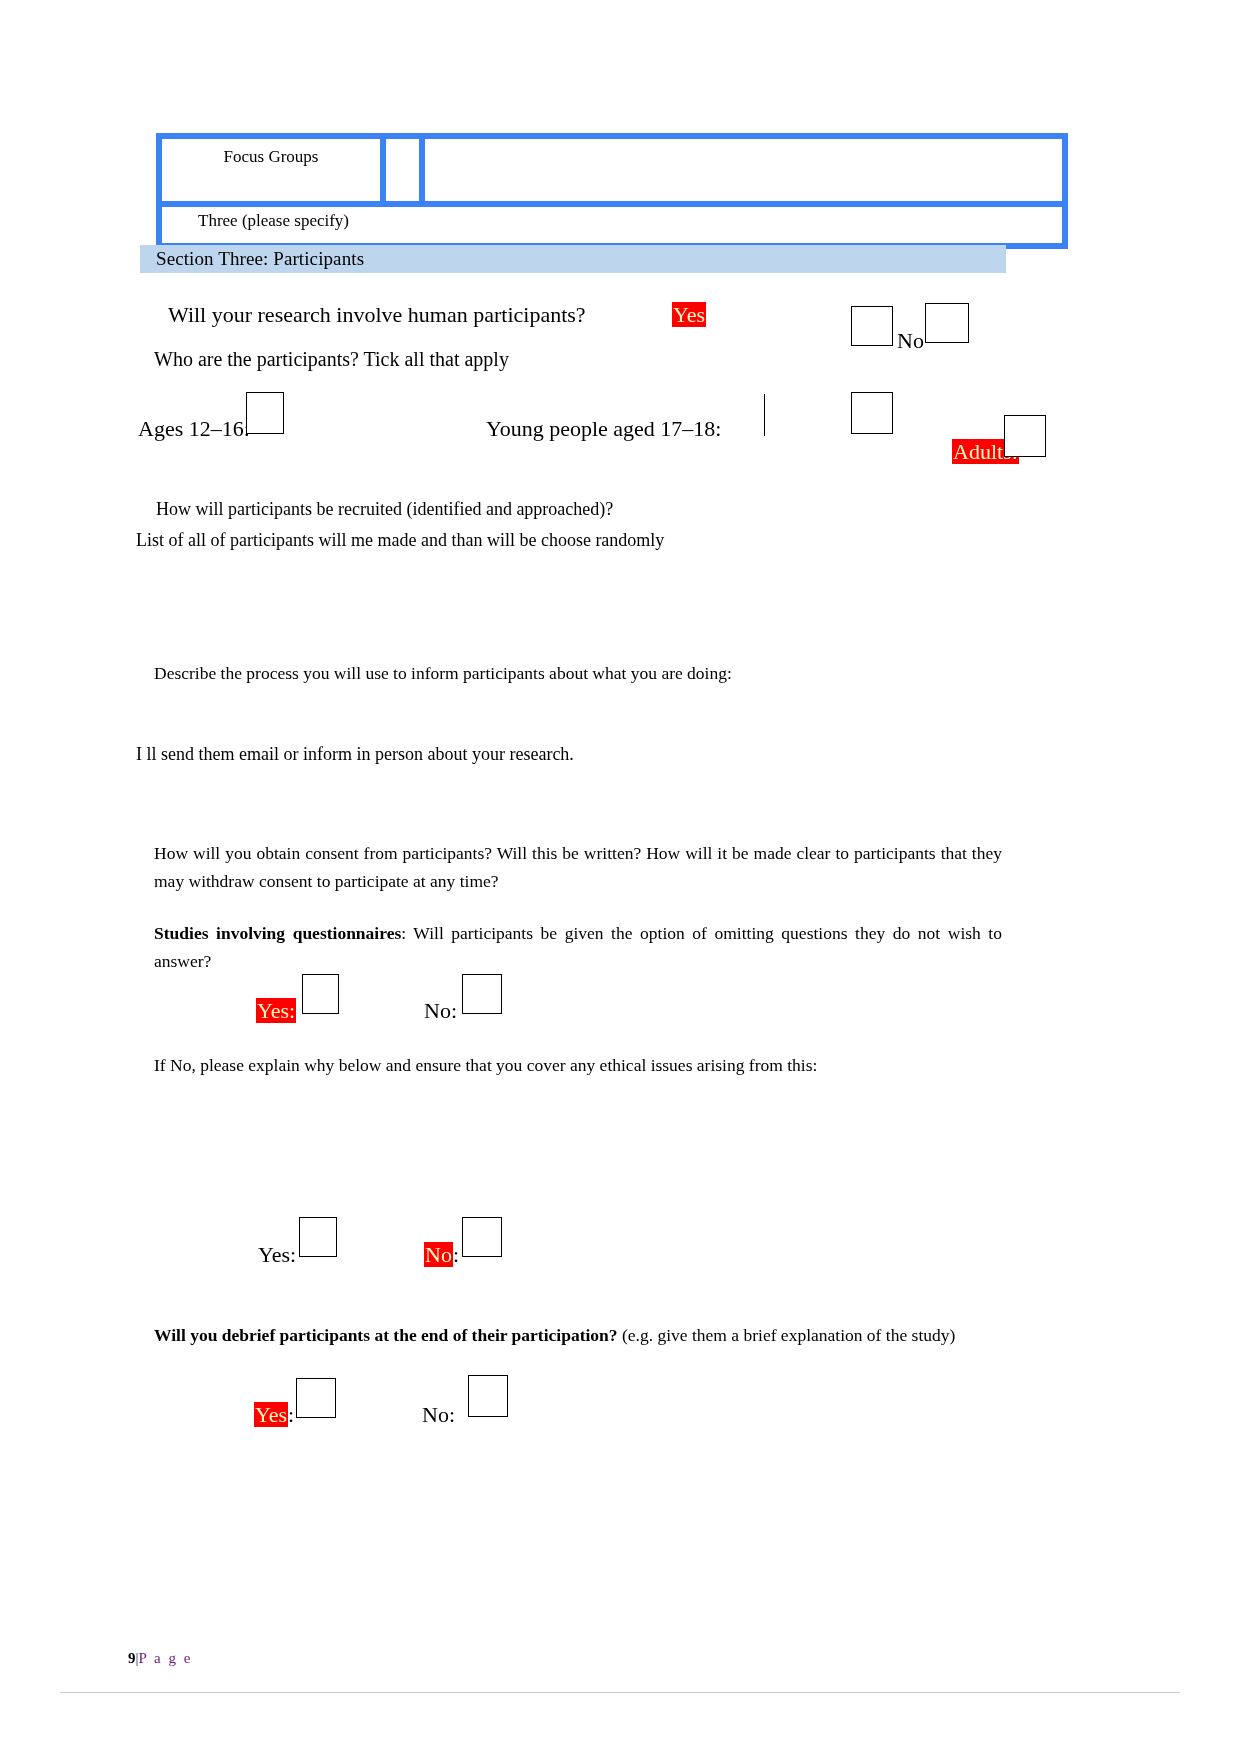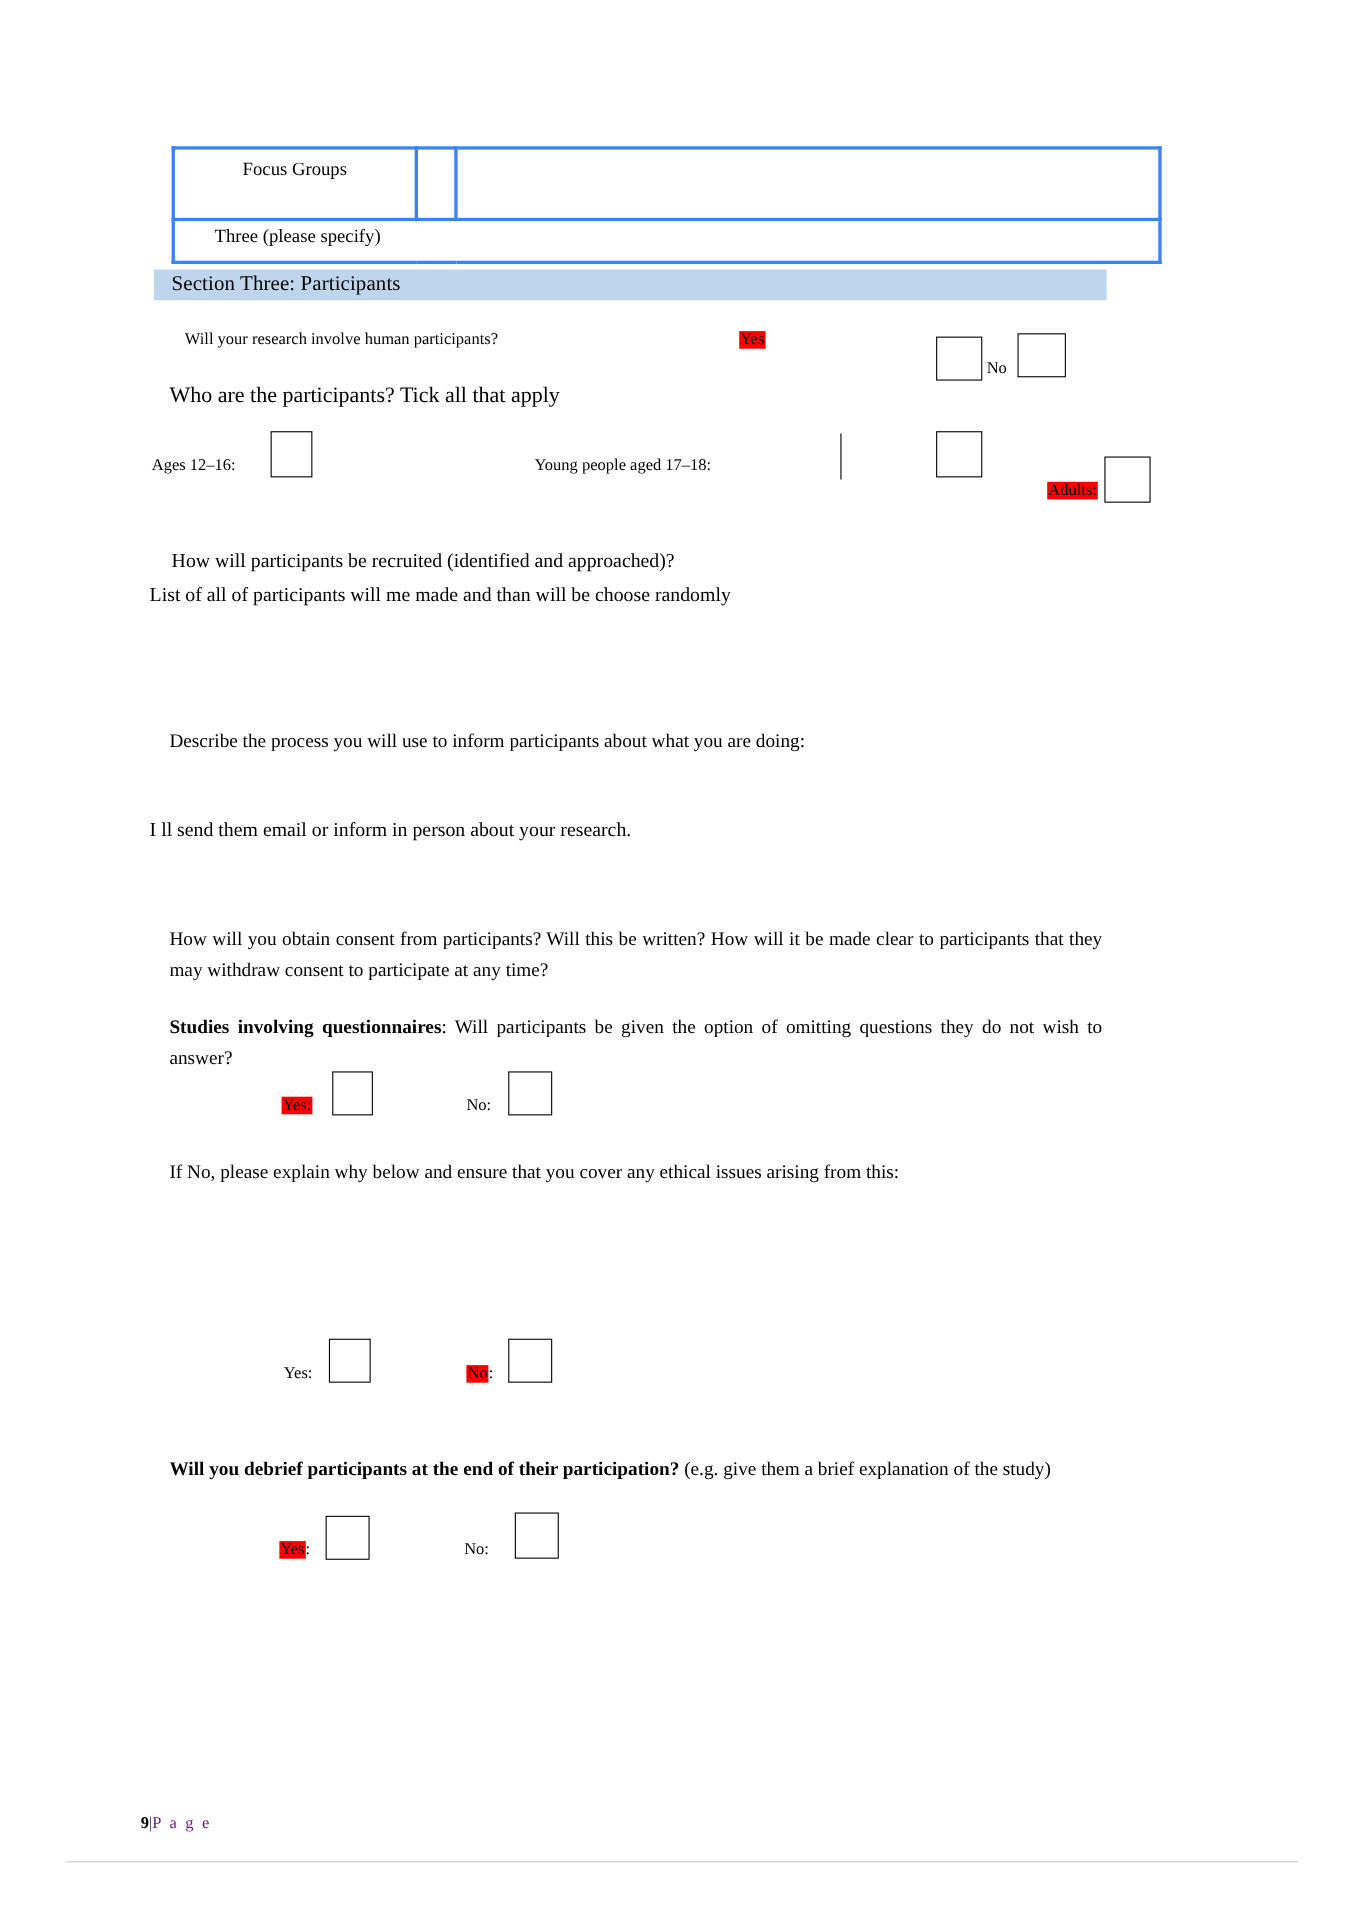--- a/index.html
+++ b/index.html
@@ -23,21 +23,21 @@
   
   .top-table {
     position: absolute;
     left: 156px;
     top: 133px;
     width: 888px;
     border-collapse: collapse;
     table-layout: fixed;
   }
   .top-table td {
-    border: 3px solid #3b82f6;
+    border: 6px solid #3b82f6;
     font-size: 17px;
     line-height: 1.25;
     padding: 0;
     vertical-align: top;
   }
   .cell-focus {
     height: 55px;
     text-align: center;
     padding-top: 7px !important;
     width: 218px;
@@ -68,33 +68,33 @@
     left: 16px;
     top: 3px;
     font-size: 19px;
     font-weight: normal;
     letter-spacing: 0.1px;
   }
 
   
   .t {
     position: absolute;
-    font-size: 15px;
+    font-size: 22px;
     line-height: 1.32;
     white-space: nowrap;
   }
   .big {
     position: absolute;
     font-size: 18px;
     line-height: 1.38;
   }
   .bold { font-weight: bold; }
   .hl {
     background: #ff0000;
-    color: #000000;
+    color: #fef9c3;
     padding: 0 1px;
   }
 
   
   .box {
     position: absolute;
     border: 1.4px solid #000000;
     background: #ffffff;
     box-sizing: border-box;
   }

